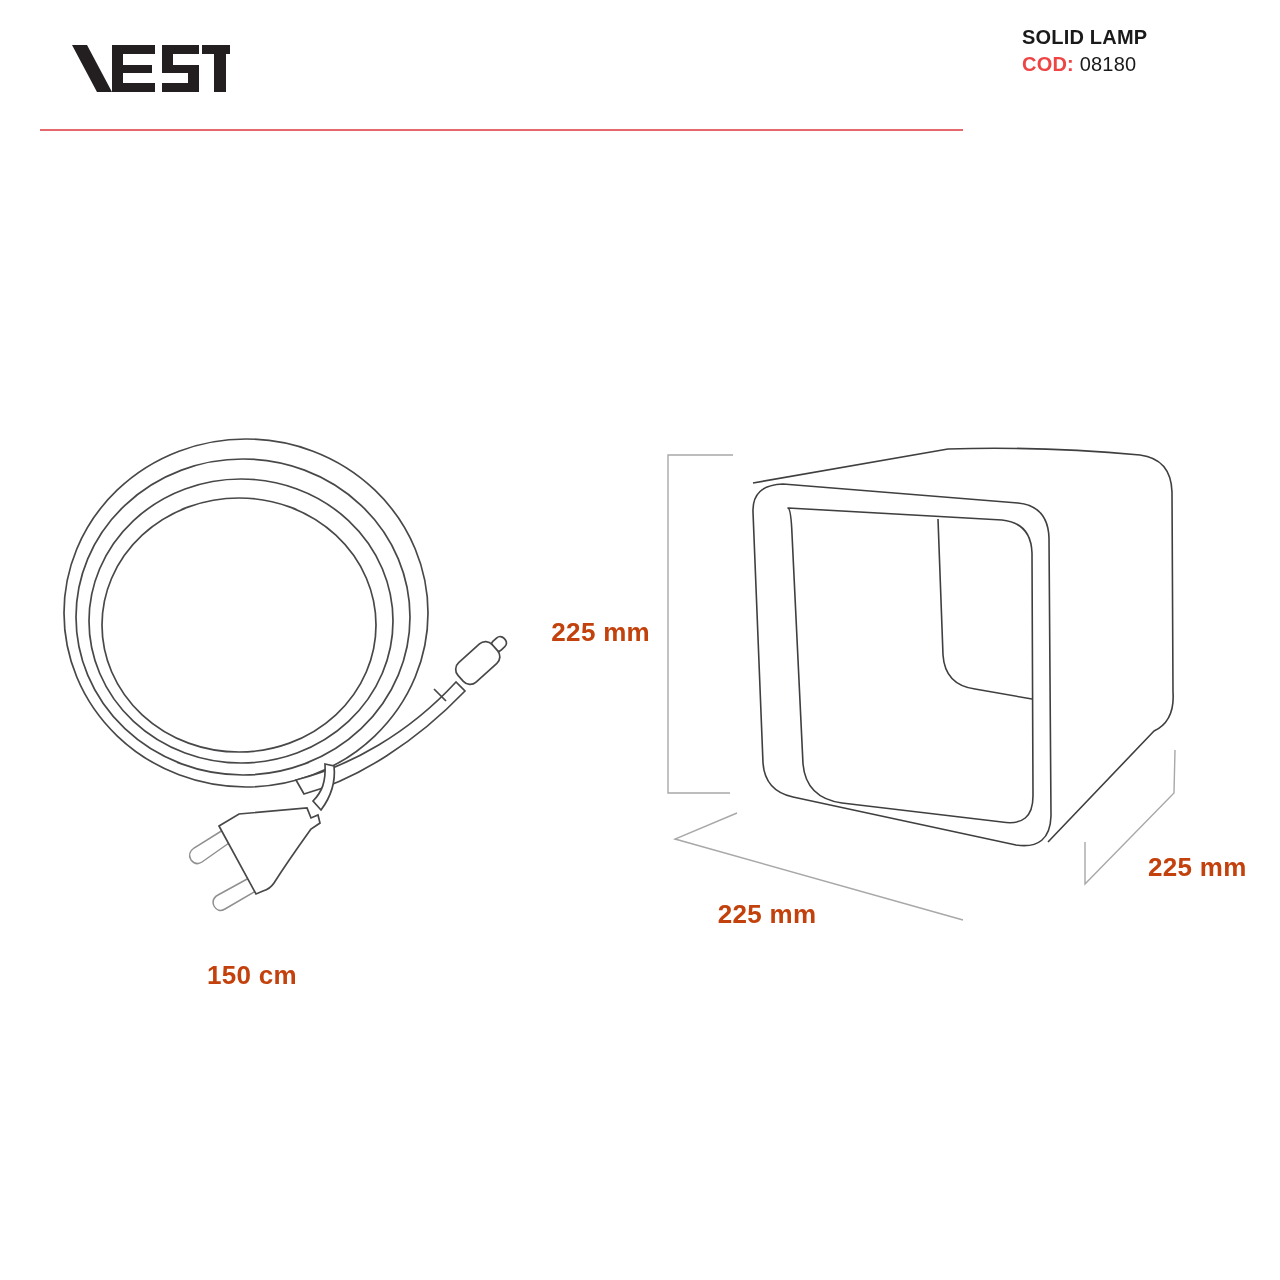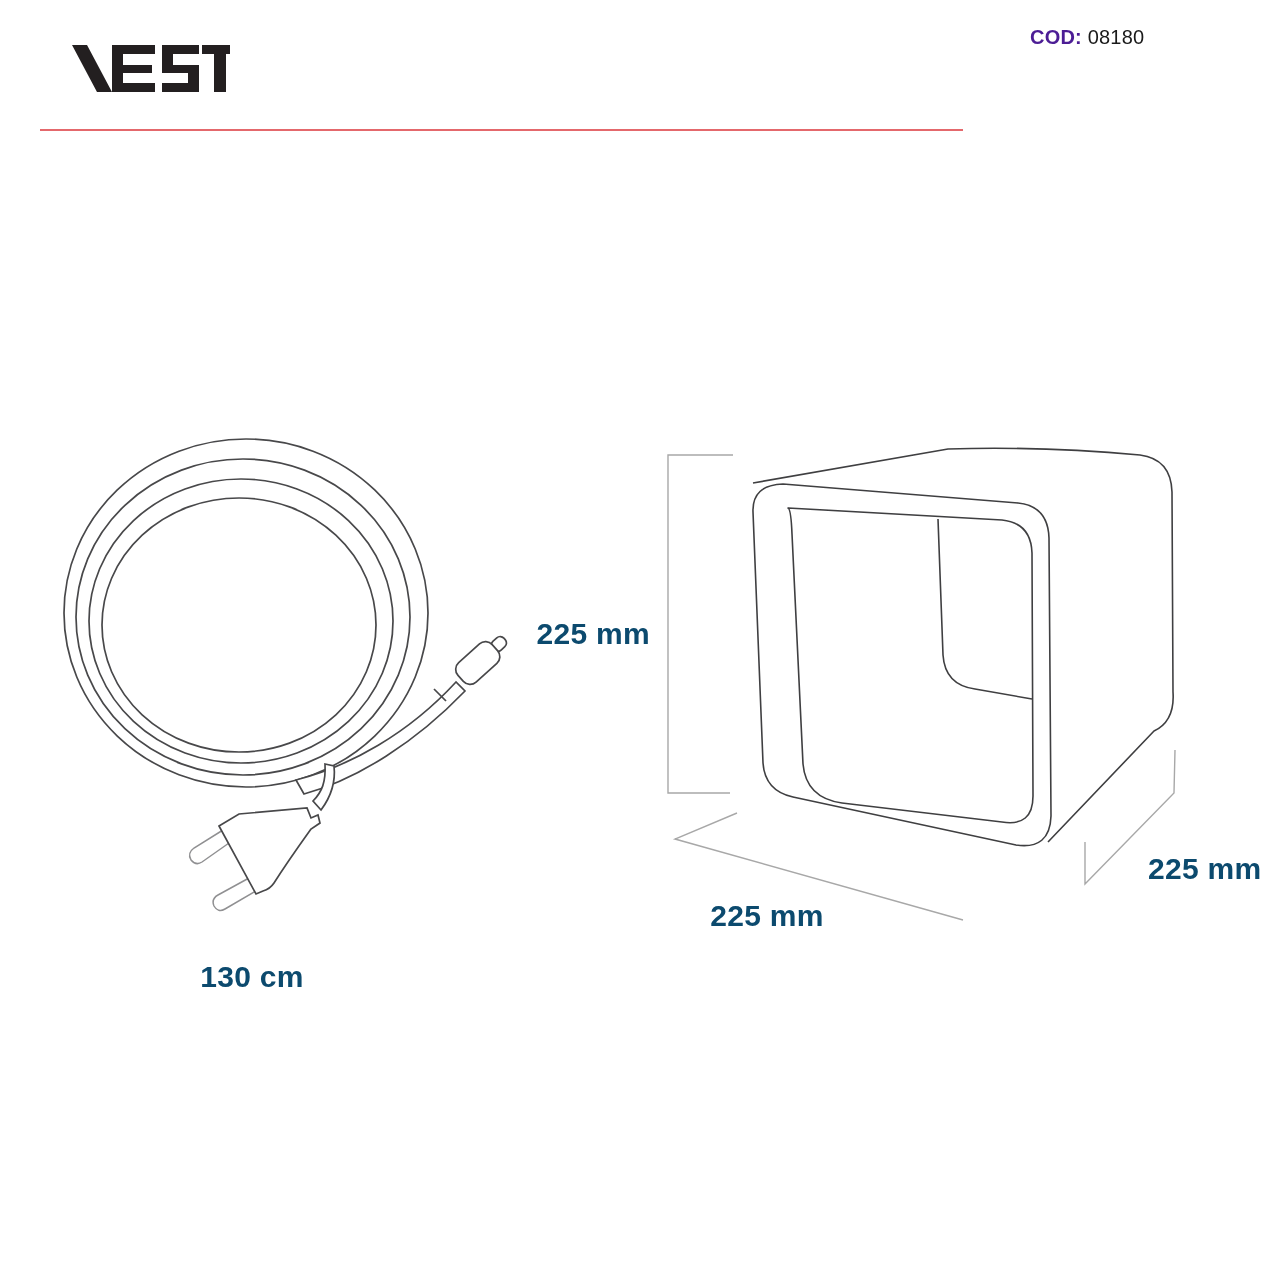--- a/index.html
+++ b/index.html
@@ -7,24 +7,24 @@
     position:relative;width:1280px;height:1280px;background:#ffffff;overflow:hidden;
     font-family:"Liberation Sans", sans-serif;color:#1a1a1a;
   }
   .logo{position:absolute;left:64px;top:44px;width:166px;height:54px;}
   .rule{position:absolute;left:40px;top:129px;width:923px;height:2px;background:#e4686c;}
   .product-info{
     position:absolute;left:1022px;top:24px;width:240px;
     font-size:20px;line-height:27.4px;font-weight:700;letter-spacing:0.2px;
   }
   .product-info .val{font-weight:400;color:#1a1a1a;}
-  .red{color:#4c1d95;margin-left:8px;}
+  .red{color:#ef4444;}
   .drawing-layer{position:absolute;left:0;top:0;width:1280px;height:1280px;}
   .dim-label{
-    position:absolute;font-size:30px;font-weight:700;color:#0c4a6e;letter-spacing:0.3px;
+    position:absolute;font-size:26px;font-weight:700;color:#c2410c;letter-spacing:0.3px;
     white-space:nowrap;
   }
   .dim-height{left:500px;top:617px;width:150px;text-align:right;}
   .dim-width{left:692px;top:899px;width:150px;text-align:center;}
   .dim-depth{left:1148px;top:852px;width:150px;text-align:left;}
   .dim-cable{left:177px;top:960px;width:150px;text-align:center;}
 </style>
 </head>
 <body>
 
@@ -41,20 +41,21 @@
 
       <polygon points="138,1 174,1 174,10 162,10 162,48 150,48 150,10 138,10"></polygon>
 
       <polygon points="178,1 198,1 198,10 178,10"></polygon>
       <polygon points="193,1 207,1 221,48 207,48"></polygon>
       <polygon points="171,23 202,23 204,29 171,29"></polygon>
     </g>
   </svg>
 
   <div class="product-info">
+    <div>SOLID LAMP</div>
     <div><span class="red">COD:</span> <span class="val">08180</span></div>
   </div>
 
   <div class="rule"></div>
 
   <svg class="drawing-layer" viewBox="0 0 1280 1280">
 
     <g fill="none" stroke="#48484a" stroke-width="1.7">
 
       <g>
@@ -101,15 +102,15 @@
     <g fill="none" stroke="#a8a8a8" stroke-width="1.4">
       <path d="M 733,455 L 668,455 L 668,793 L 730,793"></path>
       <path d="M 737,813 L 675,839 L 963,920"></path>
       <path d="M 1085,842 L 1085,884 L 1174,793 L 1175,750"></path>
     </g>
   </svg>
 
   <div class="dim-label dim-height">225 mm</div>
   <div class="dim-label dim-width">225 mm</div>
   <div class="dim-label dim-depth">225 mm</div>
-  <div class="dim-label dim-cable">130 cm</div>
+  <div class="dim-label dim-cable">150 cm</div>
 
 </div>
 
 </body></html>

